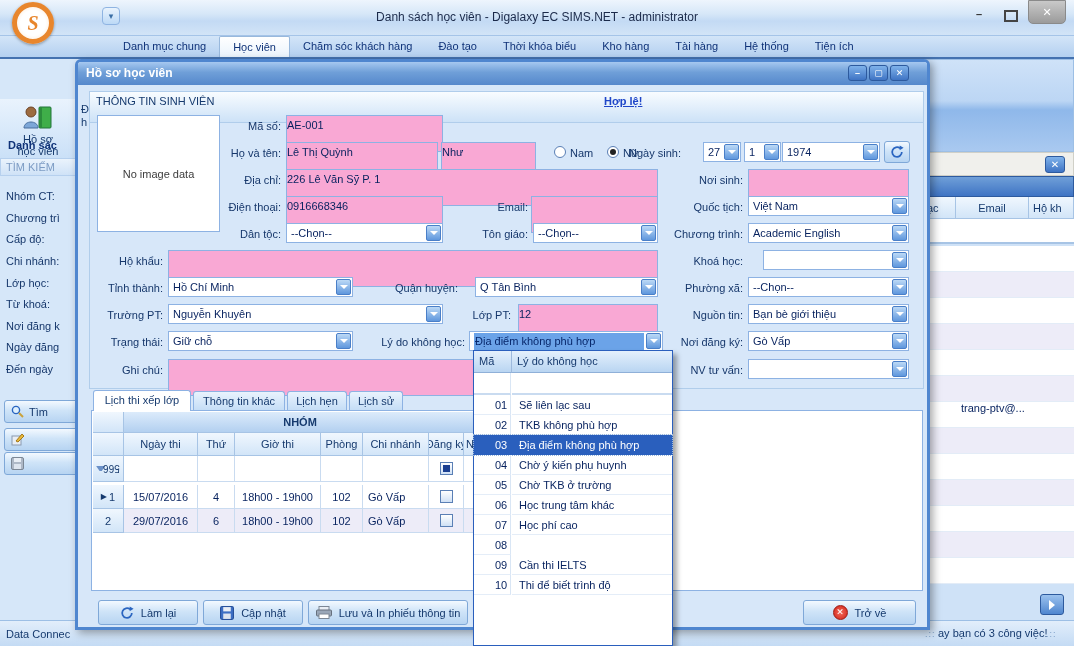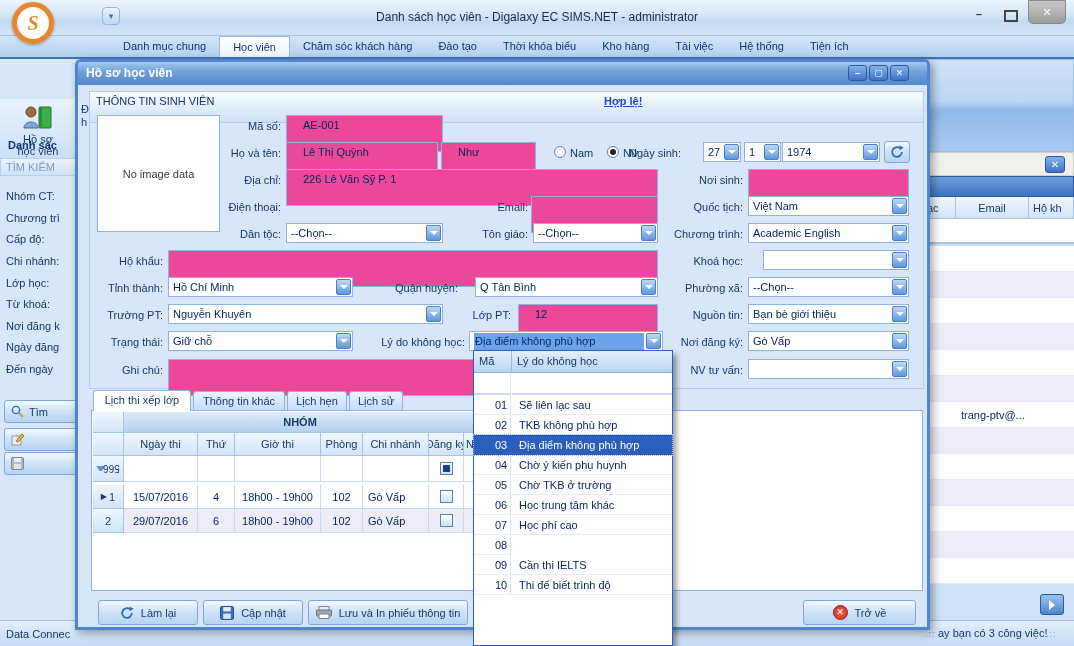--- a/index.html
+++ b/index.html
@@ -73,21 +73,21 @@
   .dlg-btn { position:absolute; top:3px; width:19px; height:16px; border-radius:3px;
     background:linear-gradient(#7fb2ea,#3f74c4); border:1px solid #2d5a9e; color:#fff; font-size:9px; font-weight:bold;
     text-align:center; line-height:14px; }
   .groupbox { position:absolute; left:11px; top:29px; width:835px; height:298px; border:1px solid #b0cdeb; background:transparent; }
   .group-hdr { position:absolute; left:0; top:0; width:100%; height:31px;
     background:linear-gradient(#f8fcff,#cde2f7); border-bottom:1px solid #b0cdeb; color:#163a6e; line-height:18px; padding-left:6px; }
   .valid-link { position:absolute; color:#1f46c8; font-weight:bold; text-decoration:underline; }
   .photo { position:absolute; background:#fff; border:1px solid #8db2e3; display:flex; align-items:center; justify-content:center; color:#3c3c3c; }
 
   .lbl { position:absolute; height:20px; line-height:20px; color:#16376b; text-align:right; white-space:nowrap; overflow:hidden; }
-  .inp { position:absolute; height:37px; background:#ec4899; border:1px solid #8db2e3; line-height:18px; padding:0 16px;
+  .inp { position:absolute; height:37px; background:#f9a8d4; border:1px solid #8db2e3; line-height:18px; padding:0 0;
     color:#06215e; white-space:nowrap; overflow:hidden; }
   .combo { position:absolute; height:20px; background:#fff; border:1px solid #8db2e3; }
   .ctext { position:absolute; left:4px; top:1px; right:18px; line-height:17px; color:#06215e; white-space:nowrap; overflow:hidden; }
   .ctext.sel { background:#6ba3e8; color:#07276b; padding:0 1px; }
   .cbtn { position:absolute; right:1px; top:1px; width:15px; height:16px; border-radius:2px;
     background:linear-gradient(#bcd9f6,#5f97dd); border:1px solid #4a7fc8; display:flex; align-items:center; justify-content:center; }
   .chev { width:0; height:0; border-left:4px solid transparent; border-right:4px solid transparent; border-top:4px solid #fff; }
   .radio { position:absolute; width:12px; height:12px; border-radius:50%; border:1px solid #5a7fb5; background:#fff; }
   .radio.on::after { content:''; display:block; width:6px; height:6px; border-radius:50%; background:#222; margin:2px; }
 
@@ -141,21 +141,21 @@
     <div class="win-close">✕</div>
   </div>
 
   <div class="menubar">
     <div class="menu-item">Danh mục chung</div>
     <div class="menu-item sel">Học viên</div>
     <div class="menu-item">Chăm sóc khách hàng</div>
     <div class="menu-item">Đào tạo</div>
     <div class="menu-item">Thời khóa biểu</div>
     <div class="menu-item">Kho hàng</div>
-    <div class="menu-item">Tài việc</div>
+    <div class="menu-item">Tài hàng</div>
     <div class="menu-item">Hệ thống</div>
     <div class="menu-item">Tiện ích</div>
   </div>
 
   <div class="bg-left">
     <div class="tool-strip">
       <div class="tool-btn">
         <svg width="32" height="28" viewBox="0 0 32 28">
           <rect x="17" y="3" width="12" height="21" rx="1" fill="#3fae49" stroke="#23753a"></rect>
           <rect x="17" y="3" width="3" height="21" fill="#2c8c3c"></rect>
@@ -211,21 +211,21 @@
     <div class="gh" style="position:absolute;left:0;top:138px;width:31px;height:22px;justify-content:flex-start;padding-left:2px">ạc</div>
     <div class="gh" style="position:absolute;left:31px;top:138px;width:73px;height:22px">Email</div>
     <div class="gh" style="position:absolute;left:104px;top:138px;width:45px;height:22px;justify-content:flex-start;padding-left:4px">Hộ kh</div>
     <div class="bg-row" style="top:160px;height:25px;border-bottom:2px solid #a7c4e5"></div>
     <div class="bg-row" style="top:187px"></div>
     <div class="bg-row alt" style="top:213px"></div>
     <div class="bg-row" style="top:239px"></div>
     <div class="bg-row alt" style="top:265px"></div>
     <div class="bg-row" style="top:291px"></div>
     <div class="bg-row alt" style="top:317px"></div>
-    <div class="bg-row" style="top:343px;display:flex;align-items:center;padding-left:36px">
+    <div class="bg-row" style="top:343px;display:flex;align-items:flex-start;padding-left:36px">
       <span style="color:#06215e">trang-ptv@...</span>
     </div>
     <div class="bg-row alt" style="top:369px"></div>
     <div class="bg-row" style="top:395px"></div>
     <div class="bg-row alt" style="top:421px"></div>
     <div class="bg-row" style="top:447px"></div>
     <div class="bg-row alt" style="top:473px"></div>
     <div class="bg-row" style="top:499px"></div>
     <div class="hscroll-arrow">
         <span class="tri-right"></span>
@@ -287,20 +287,21 @@
         <polygon points="11,0.5 15.5,3 11,6" fill="#2a65c0"></polygon>
       </svg>
     </div>
 
     <div class="lbl" style="left:130px;top:108px;width:73px">Địa chỉ:</div>
     <div class="inp" style="left:208px;top:107px;width:372px">226 Lê Văn Sỹ P. 1</div>
     <div class="lbl" style="left:585px;top:108px;width:80px">Nơi sinh:</div>
     <div class="inp" style="left:670px;top:107px;width:161px"></div>
 
     <div class="lbl" style="left:130px;top:135px;width:73px">Điện thoại:</div>
+    <div class="inp" style="left:208px;top:134px;width:157px">0916668346</div>
     <div class="lbl" style="left:365px;top:135px;width:85px">Email:</div>
     <div class="inp" style="left:453px;top:134px;width:127px"></div>
     <div class="lbl" style="left:585px;top:135px;width:80px">Quốc tịch:</div>
     <div class="combo" style="left:670px;top:134px;width:161px">
       <span class="ctext">Việt Nam</span>
       <span class="cbtn">
           <i class="chev"></i>
         </span>
     </div>
 

